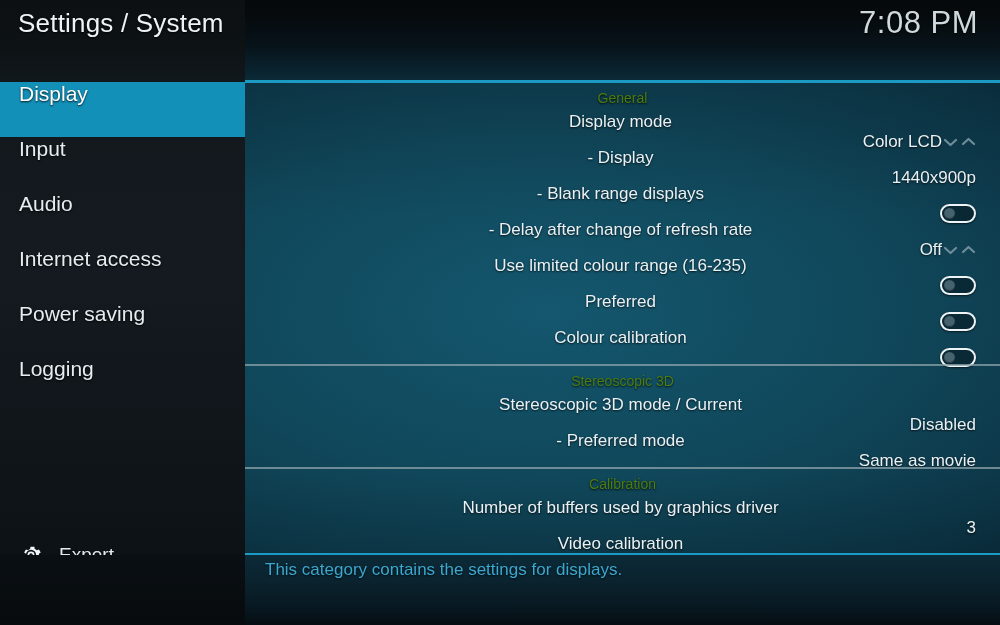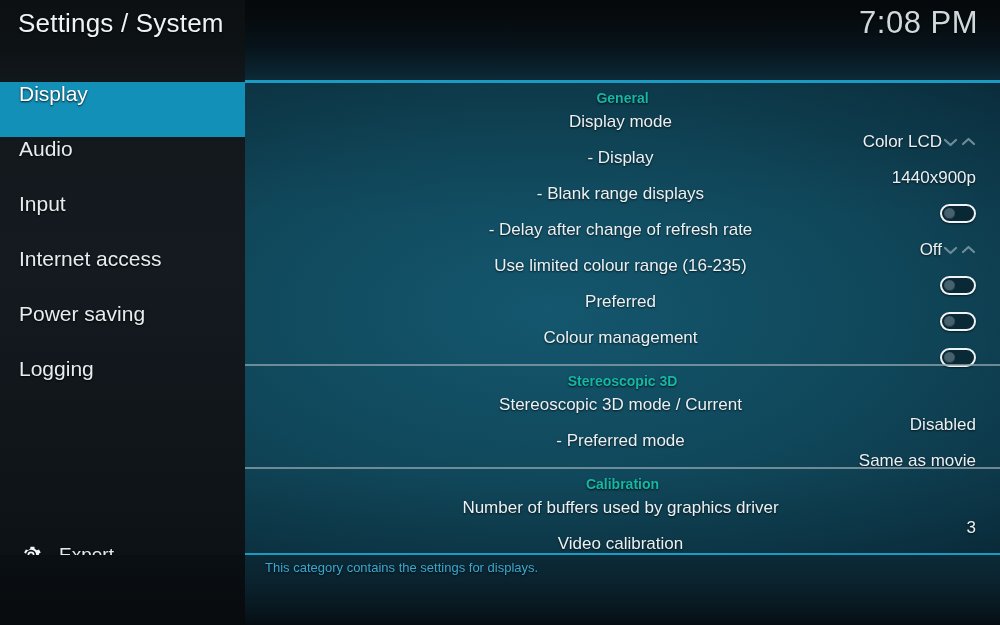--- a/index.html
+++ b/index.html
@@ -89,22 +89,22 @@
   .panel-dim {
     position: absolute; left: 0; top: 0; width: 100%; height: 100%;
     background: linear-gradient(to bottom, rgba(0,0,0,.10) 0%, rgba(0,0,0,0) 25%, rgba(0,0,0,0) 72%, rgba(0,0,0,.22) 100%);
     pointer-events: none;
   }
 
   .section-head {
     position: relative;
     height: 29px;
     display: flex; align-items: center; justify-content: center;
-    font-size: 14px; font-weight: bold;
-    color: #14b8a6;
+    font-size: 14px; font-weight: normal;
+    color: #4d7c0f;
     text-shadow: 0 1px 2px rgba(0,0,0,.85);
   }
   .divider {
     position: relative;
     height: 2px;
     background: #8ea3ab;
     opacity: .75;
   }
 
   .row {
@@ -155,21 +155,21 @@
     width: 755px; height: 2px;
     background: #1b9bc4;
   }
   .desc-bar {
     position: absolute; left: 245px; top: 555px;
     width: 755px; height: 70px;
     background: linear-gradient(to bottom, #0c2a38 0%, #0a222d 42%, #08171f 78%, #060d12 100%);
   }
   .desc-text {
     position: absolute; left: 20px; top: 5px;
-    font-size: 13px; color: #3ba8cf;
+    font-size: 17px; color: #3ba8cf;
     text-shadow: 0 1px 2px rgba(0,0,0,.7);
   }
   .bottom-left-fill {
     position: absolute; left: 0; top: 555px;
     width: 245px; height: 70px;
     background: linear-gradient(to bottom, #0a0f13 0%, #070b0e 100%);
   }
   .clip {
     position: absolute; left: 245px; top: 83px;
     width: 755px; height: 470px;
@@ -187,24 +187,24 @@
     <div class="header-clock">7:08 PM</div>
   </div>
   <div class="header-underline"></div>
 
   <div class="sidebar">
     <div class="menu" id="menu">
         <div class="menu-item selected">
           <span>Display</span>
         </div>
         <div class="menu-item">
+          <span>Input</span>
+        </div>
+        <div class="menu-item">
           <span>Audio</span>
-        </div>
-        <div class="menu-item">
-          <span>Input</span>
         </div>
         <div class="menu-item">
           <span>Internet access</span>
         </div>
         <div class="menu-item">
           <span>Power saving</span>
         </div>
         <div class="menu-item">
           <span>Logging</span>
         </div>
@@ -286,21 +286,21 @@
         </div>
         <div class="row">
           <span class="row-label">Preferred</span>
           <span class="row-right">
             <span class="toggle">
               <span class="knob"></span>
             </span>
           </span>
         </div>
         <div class="row">
-          <span class="row-label">Colour management</span>
+          <span class="row-label">Colour calibration</span>
           <span class="row-right">
             <span class="toggle">
               <span class="knob"></span>
             </span>
           </span>
         </div>
         <div class="divider"></div>
         <div class="section-head">Stereoscopic 3D</div>
         <div class="row">
           <span class="row-label">Stereoscopic 3D mode / Current</span>

